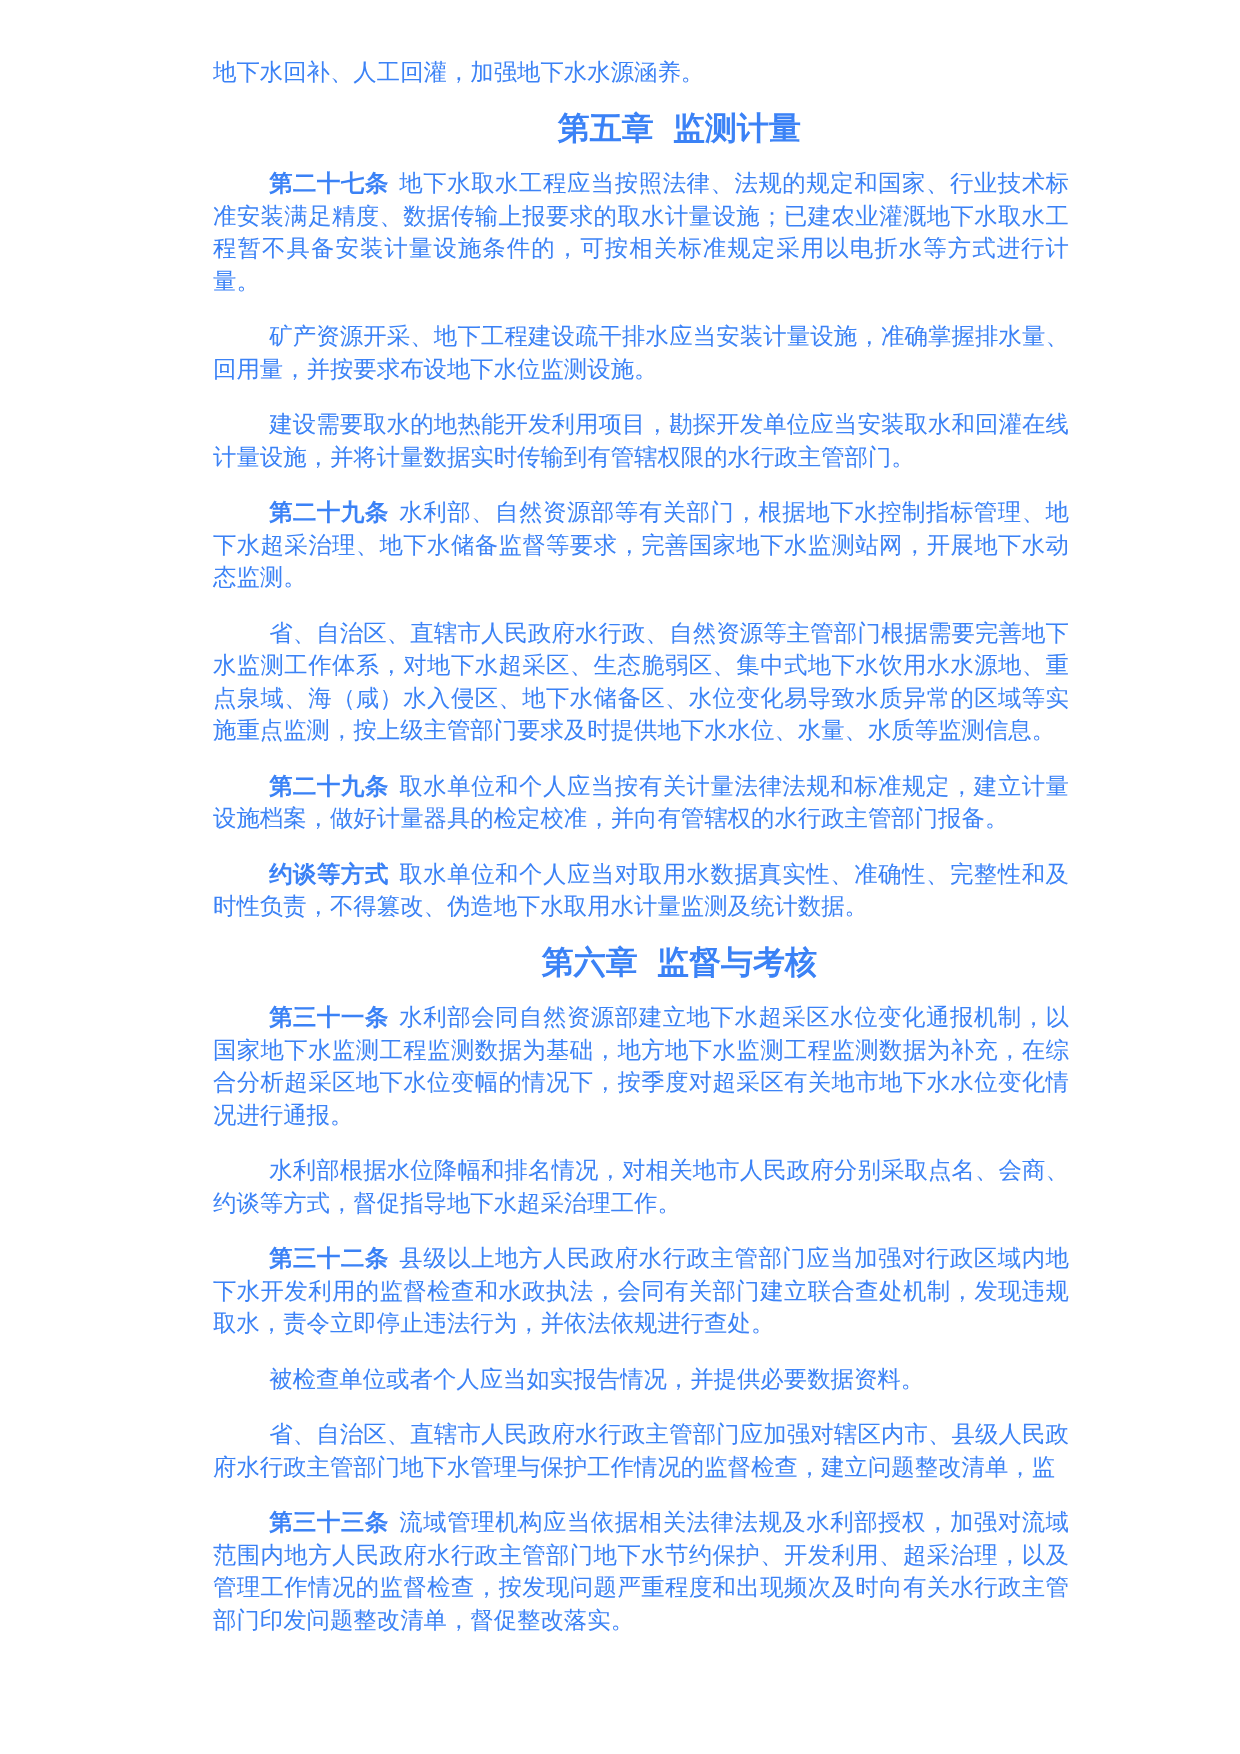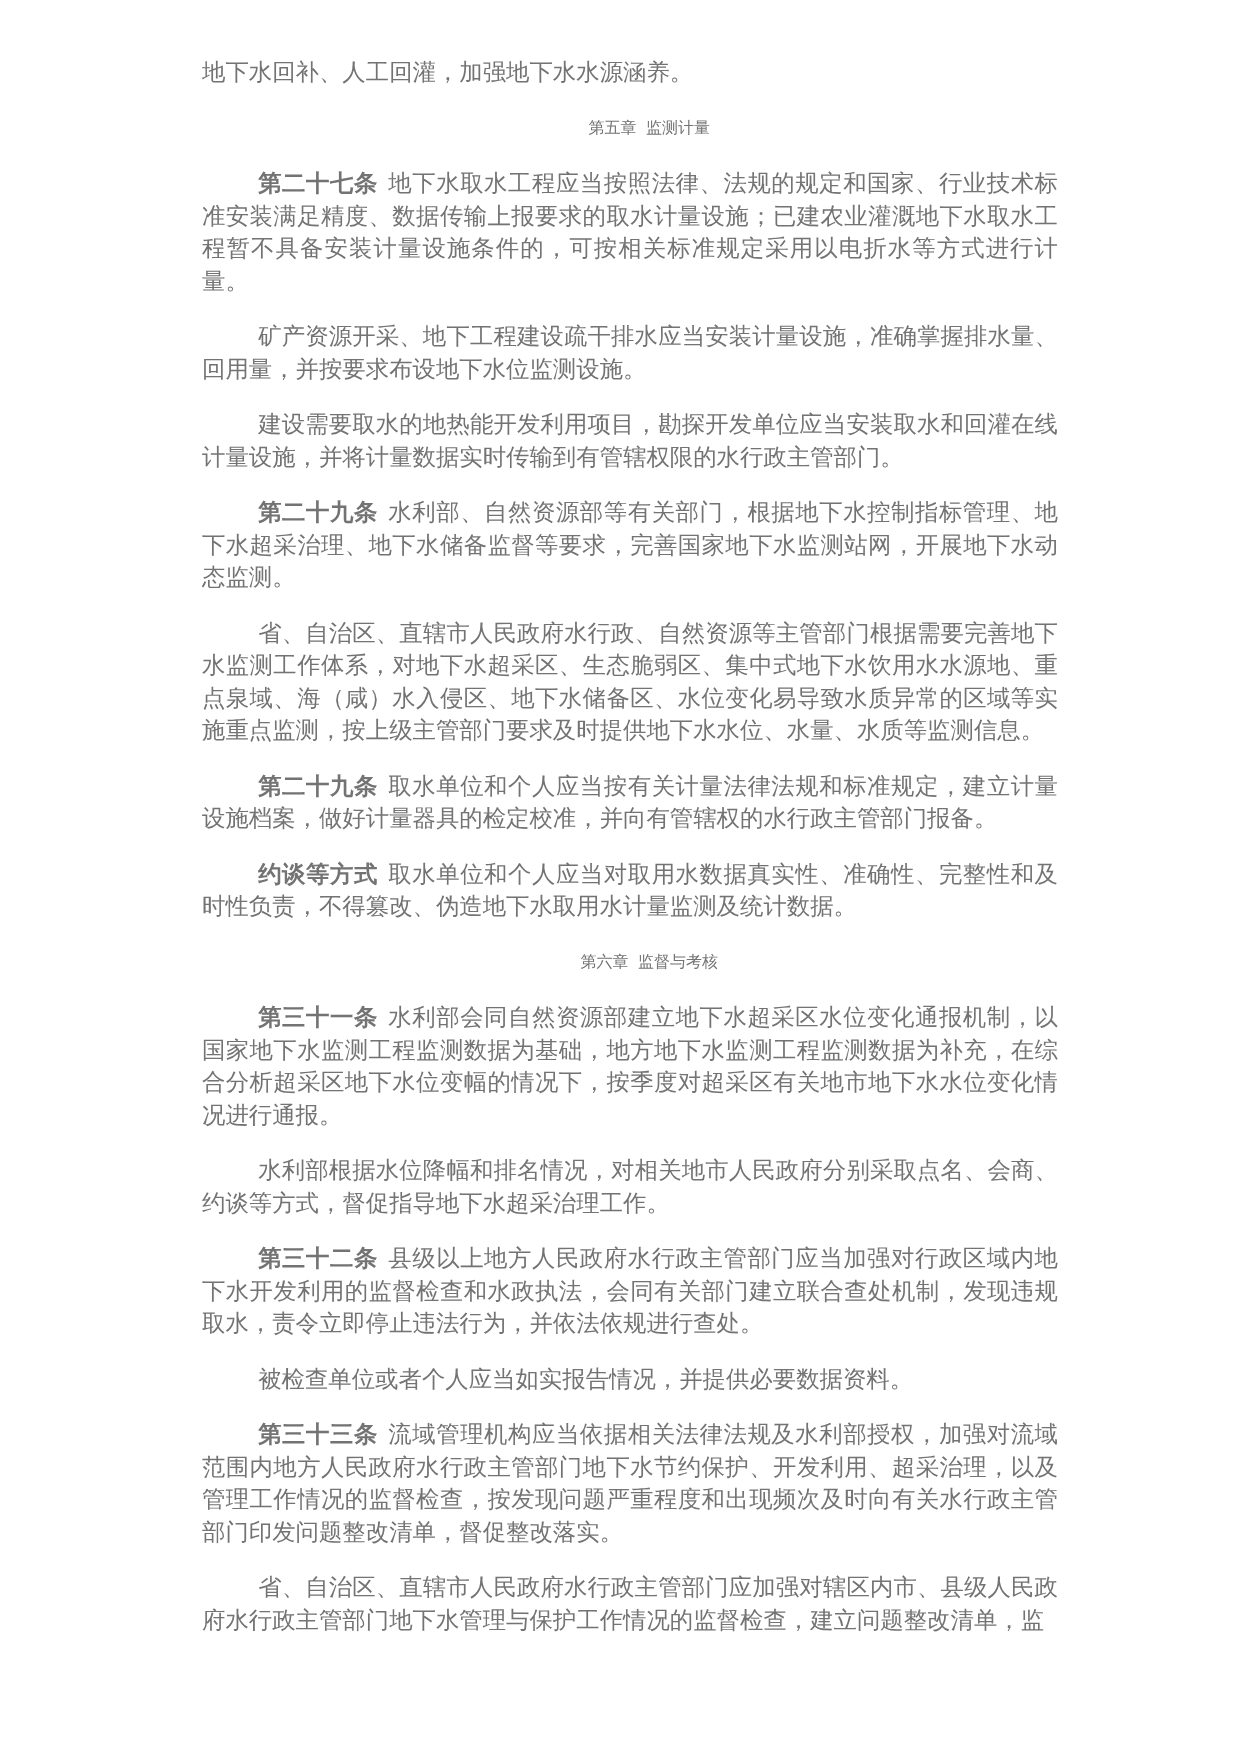--- a/index.html
+++ b/index.html
@@ -5,44 +5,44 @@
   html, body { margin: 0; padding: 0; }
   body {
     width: 1240px;
     height: 1754px;
     background: #ffffff;
     overflow: hidden;
     font-family: "Liberation Serif", "DejaVu Serif", serif;
   }
   .page {
     position: absolute;
-    left: 202px;
+    left: 213px;
     top: 56px;
     width: 856px;
-    color: #737373;
+    color: #3b82f6;
     font-size: 23.4px;
     line-height: 32.5px;
     text-align: justify;
   }
   .para {
     margin: 23px 0 0 0;
     text-indent: 2.4em;
   }
   .para.no-indent {
     text-indent: 0;
     margin-top: 0;
   }
   .art {
     margin-right: 0.45em;
     font-weight: bold;
   }
   .chapter {
     margin: 23px 0 0 0;
-    font-weight: normal;
-    font-size: 16px;
+    font-weight: bold;
+    font-size: 32px;
     line-height: 32.5px;
     text-align: center;
     text-indent: 2.4em;
   }
   .ch-num {
     margin-right: 0.6em;
   }
 </style>
 </head>
 <body>
@@ -71,17 +71,17 @@
 
   <p class="para"><span class="art">第三十一条</span><span>水利部会同自然资源部建立地下水超采区水位变化通报机制，以国家地下水监测工程监测数据为基础，地方地下水监测工程监测数据为补充，在综合分析超采区地下水位变幅的情况下，按季度对超采区有关地市地下水水位变化情况进行通报。</span></p>
 
   <p class="para">水利部根据水位降幅和排名情况，对相关地市人民政府分别采取点名、会商、约谈等方式，督促指导地下水超采治理工作。</p>
 
 
   <p class="para"><span class="art">第三十二条</span><span>县级以上地方人民政府水行政主管部门应当加强对行政区域内地下水开发利用的监督检查和水政执法，会同有关部门建立联合查处机制，发现违规取水，责令立即停止违法行为，并依法依规进行查处。</span></p>
 
   <p class="para">被检查单位或者个人应当如实报告情况，并提供必要数据资料。</p>
 
+  <p class="para">省、自治区、直辖市人民政府水行政主管部门应加强对辖区内市、县级人民政府水行政主管部门地下水管理与保护工作情况的监督检查，建立问题整改清单，监</p>
+
   <p class="para"><span class="art">第三十三条</span><span>流域管理机构应当依据相关法律法规及水利部授权，加强对流域范围内地方人民政府水行政主管部门地下水节约保护、开发利用、超采治理，以及管理工作情况的监督检查，按发现问题严重程度和出现频次及时向有关水行政主管部门印发问题整改清单，督促整改落实。</span></p>
-
-  <p class="para">省、自治区、直辖市人民政府水行政主管部门应加强对辖区内市、县级人民政府水行政主管部门地下水管理与保护工作情况的监督检查，建立问题整改清单，监</p>
 
 </div>
 
 </body></html>

